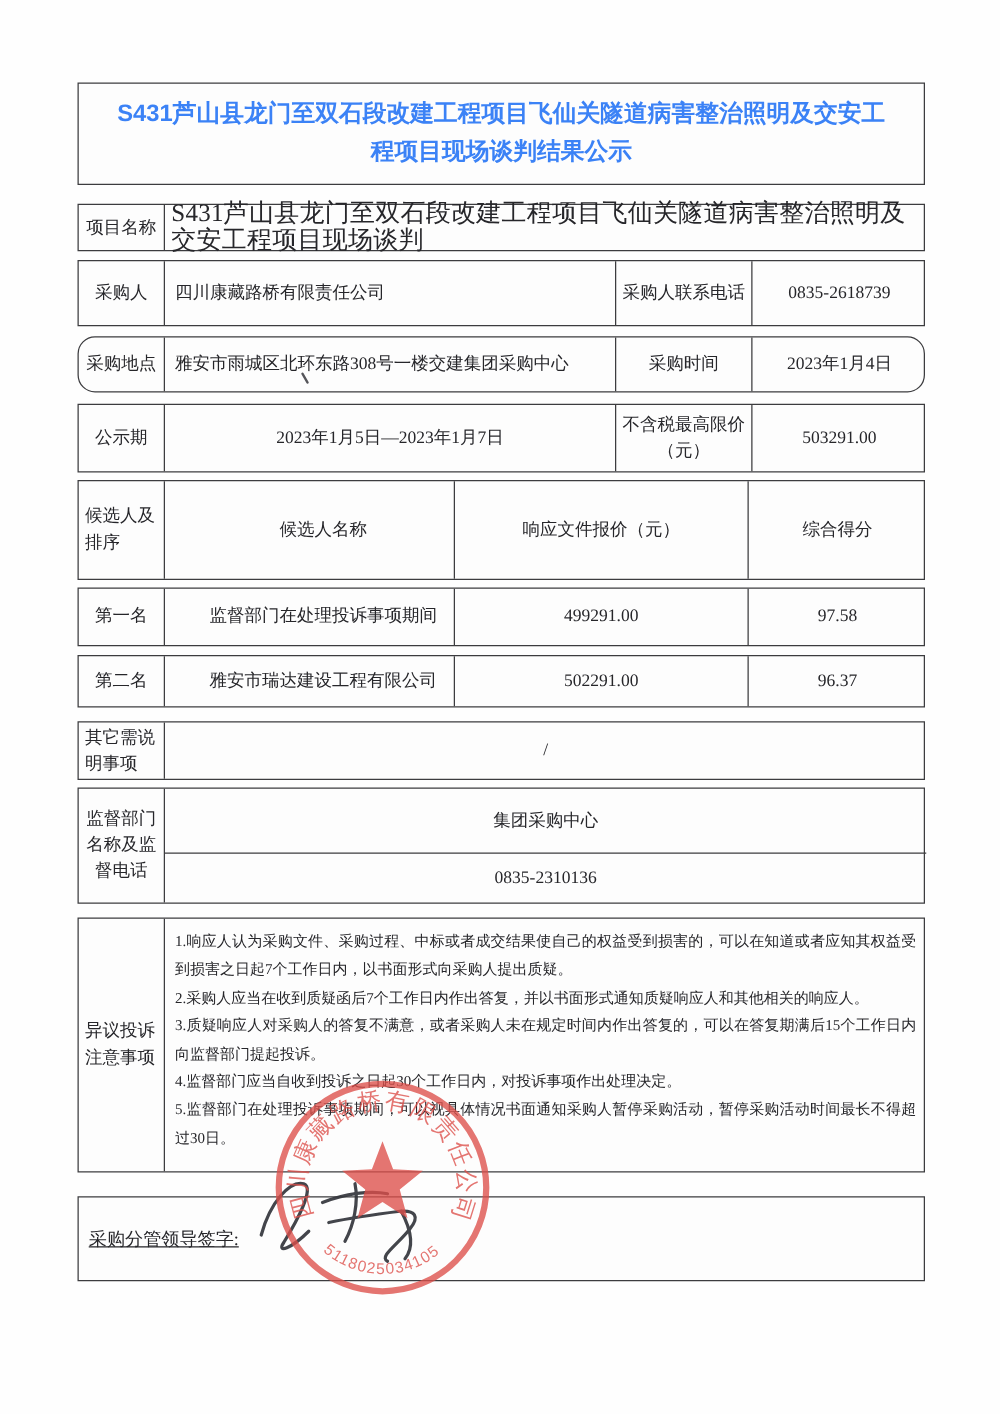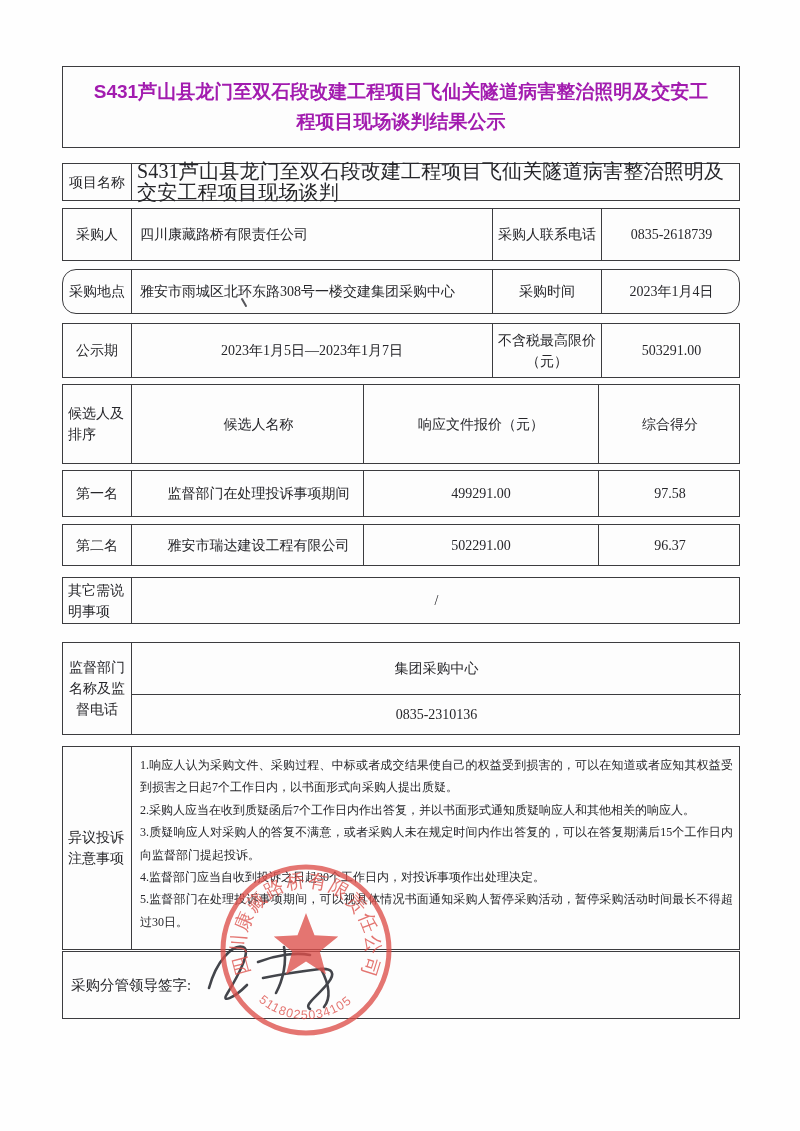--- a/index.html
+++ b/index.html
@@ -35,34 +35,34 @@
   .c-name    { width:232px; flex:none;padding-left:24px; }
   .c-price   { width:235px; flex:none; }
   .c-score   { width:143px; flex:none; }
   .c-wide    { width:610px; flex:none; }
   
   .title-row {
     height:82px; flex-direction:column;
     align-items:center; justify-content:center;
     font-family:"Liberation Sans", sans-serif;
     font-weight:bold; font-size:19px; line-height:30px;
-    color:#a21caf; text-align:center;
+    color:#3b82f6; text-align:center;
   }
   .r-project    { margin-top:15px; height:38px; }
   .r-project .c-wide { font-size:20px; letter-spacing:.2px; padding-left:5px; justify-content:flex-start; text-align:left; }
   .r-purchaser  { margin-top:7px;  height:53px; }
   .r-location   { margin-top:8px;  height:45px;border-radius:14px; }
   .r-publicity  { margin-top:9px;  height:55px; }
   .r-candhead   { margin-top:6px;  height:80px; }
   .r-rank1      { margin-top:6px;  height:47px; }
   .r-rank2      { margin-top:7px;  height:42px; }
   .r-other      { margin-top:11px; height:47px; }
-  .r-supervise  { margin-top:18px;  height:93px; }
+  .r-supervise  { margin-top:6px;  height:93px; }
   .r-notice     { margin-top:11px; height:204px; }
-  .r-signature  { margin-top:1px;  height:68px; }
+  .r-signature  { margin-top:19px;  height:68px;text-decoration:underline; }
   .sup-col { width:610px; flex:none; display:flex; flex-direction:column; border-left:1.6px solid #3c3c3f; }
   .sup-cell { flex:57; display:flex; align-items:center; justify-content:center; font-size:14px; }
   .sup-cell.bottom { flex:43; border-top:1.6px solid #3c3c3f; }
   .notice-body {
     width:610px; flex:none; border-left:1.6px solid #3c3c3f;
     padding:7px 8px 4px 8px;
     font-size:12px; line-height:22.4px; text-align:justify;
   }
   .sig-cell {
     flex:1; display:flex; align-items:center;

